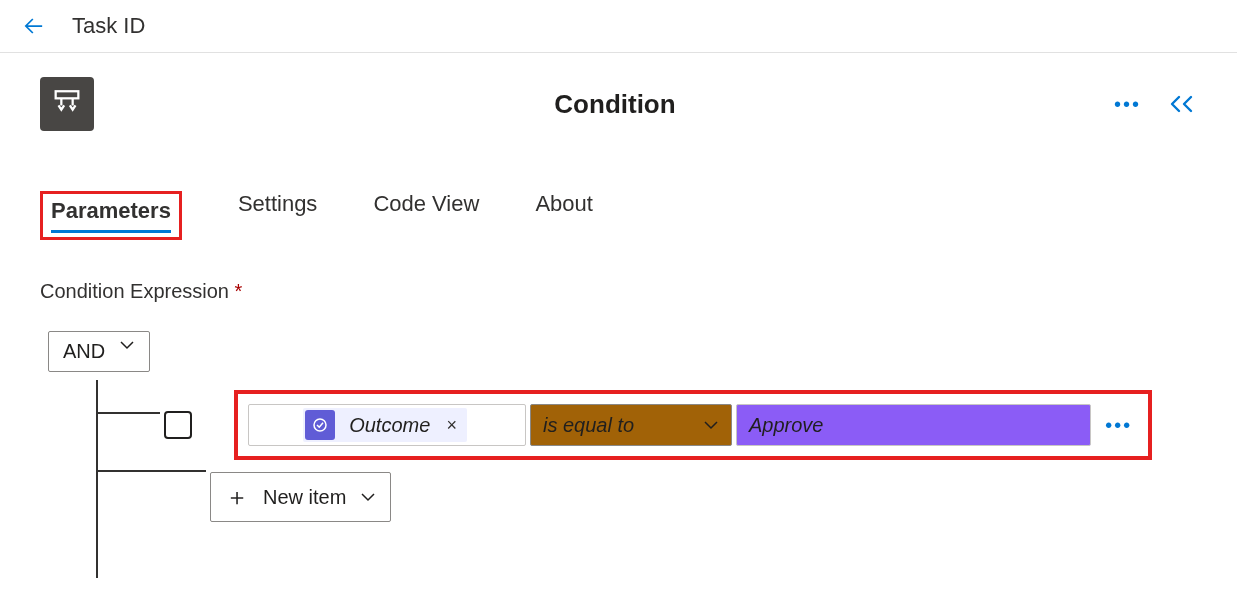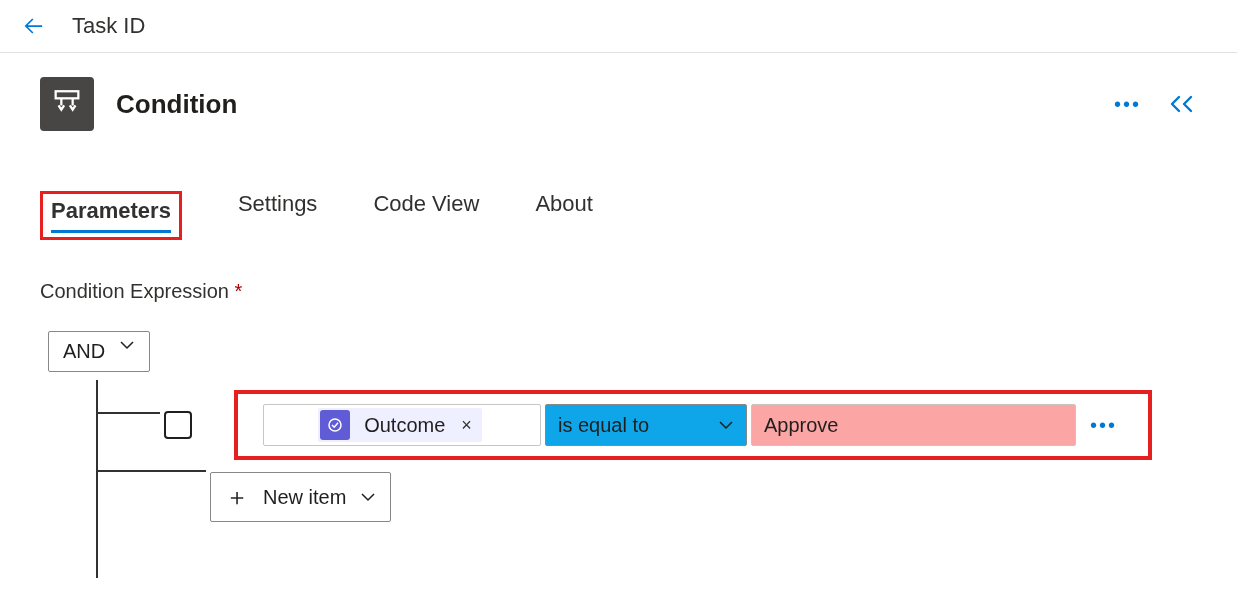--- a/index.html
+++ b/index.html
@@ -30,20 +30,21 @@
     }
     .top-title {
       font-size: 22px;
       color: #323130;
       font-weight: 400;
     }
     .header-row {
       display: flex;
       align-items: center;
       padding: 24px 40px 0 40px;
+      text-align: center;
     }
     .condition-icon-box {
       width: 54px;
       height: 54px;
       background: #484644;
       border-radius: 4px;
       display: flex;
       align-items: center;
       justify-content: center;
     }
@@ -150,25 +151,26 @@
       border-radius: 4px;
       margin-left: 116px;
       cursor: pointer;
       background: white;
       flex-shrink: 0;
     }
     .red-row {
       border: 4px solid #e62020;
       display: flex;
       align-items: center;
-      padding: 10px 25px;
+      padding: 10px 10px;
       margin-left: 42px;
       flex: 1;
       max-width: 918px;
       gap: 4px;
+      font-style: italic;
     }
     .token-box {
       display: flex;
       align-items: center;
       border: 1px solid #c8c6c4;
       border-radius: 2px;
       padding: 4px 8px 4px 4px;
       height: 42px;
       gap: 10px;
       cursor: pointer;
@@ -210,33 +212,33 @@
       align-items: center;
       justify-content: space-between;
       border: 1px solid #8a8886;
       border-radius: 2px;
       height: 42px;
       padding: 0 12px;
       font-size: 20px;
       color: #201f1e;
       width: 202px;
       cursor: pointer;
-      background: #0ea5e9;
+      background: #a16207;
     }
     .value-input {
       display: flex;
       align-items: center;
       border: 1px solid #c8c6c4;
       border-radius: 2px;
       height: 42px;
       padding: 0 12px;
       font-size: 20px;
       color: #201f1e;
       flex: 1;
-      background: #fca5a5;
+      background: #8b5cf6;
       cursor: text;
     }
     .row-more {
       color: #0078d4;
       font-size: 20px;
       letter-spacing: 2px;
       margin-left: 4px;
       cursor: pointer;
       padding: 0 6px;
     }

